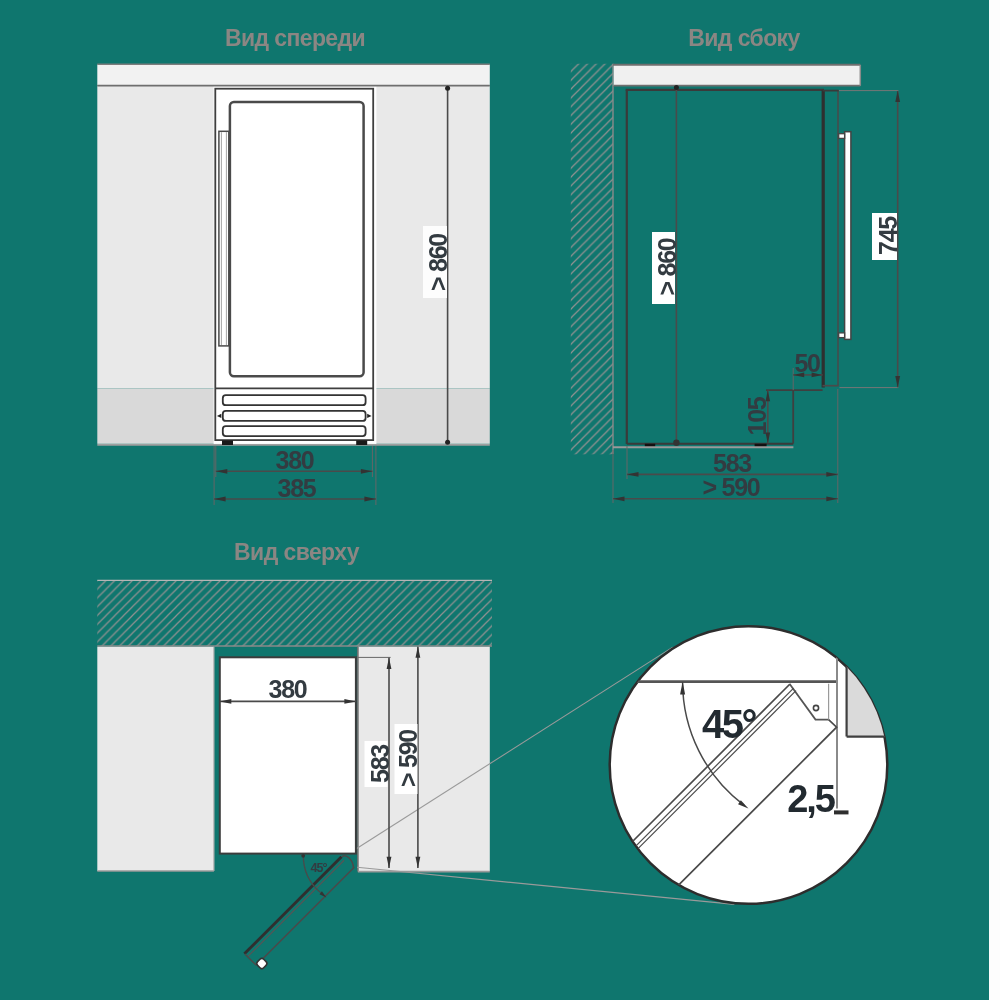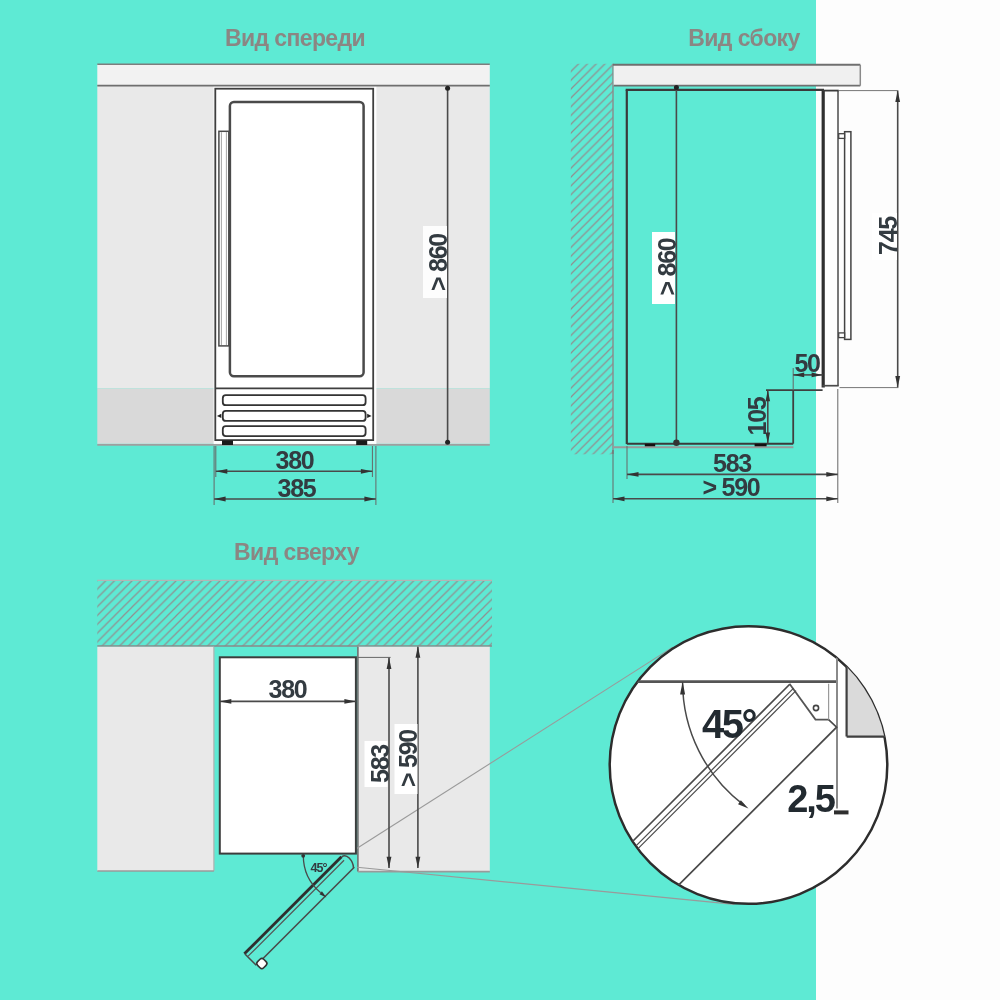--- a/index.html
+++ b/index.html
@@ -1,16 +1,16 @@
 <!DOCTYPE html>
 <html><head>
 <meta charset="utf-8">
 <style>
 html,body{margin:0;padding:0;background:#fdfdfd;}
-#page{position:relative;width:816px;height:1000px;background:#5eead4;font-family:"Liberation Sans",sans-serif;}
+#page{position:relative;width:989px;height:1000px;background:#0f766e;font-family:"Liberation Sans",sans-serif;}
 svg{position:absolute;left:0;top:0;}
 text{font-family:"Liberation Sans",sans-serif;}
 .dim{fill:#333b41;font-weight:bold;font-size:25px;letter-spacing:-1.3px;}
 .title{fill:#8b8683;font-weight:bold;font-size:23px;letter-spacing:-0.6px;}
 </style>
 </head>
 <body>
 <div id="page">
 <svg width="1000" height="1000" viewBox="0 0 1000 1000">
 <defs>

